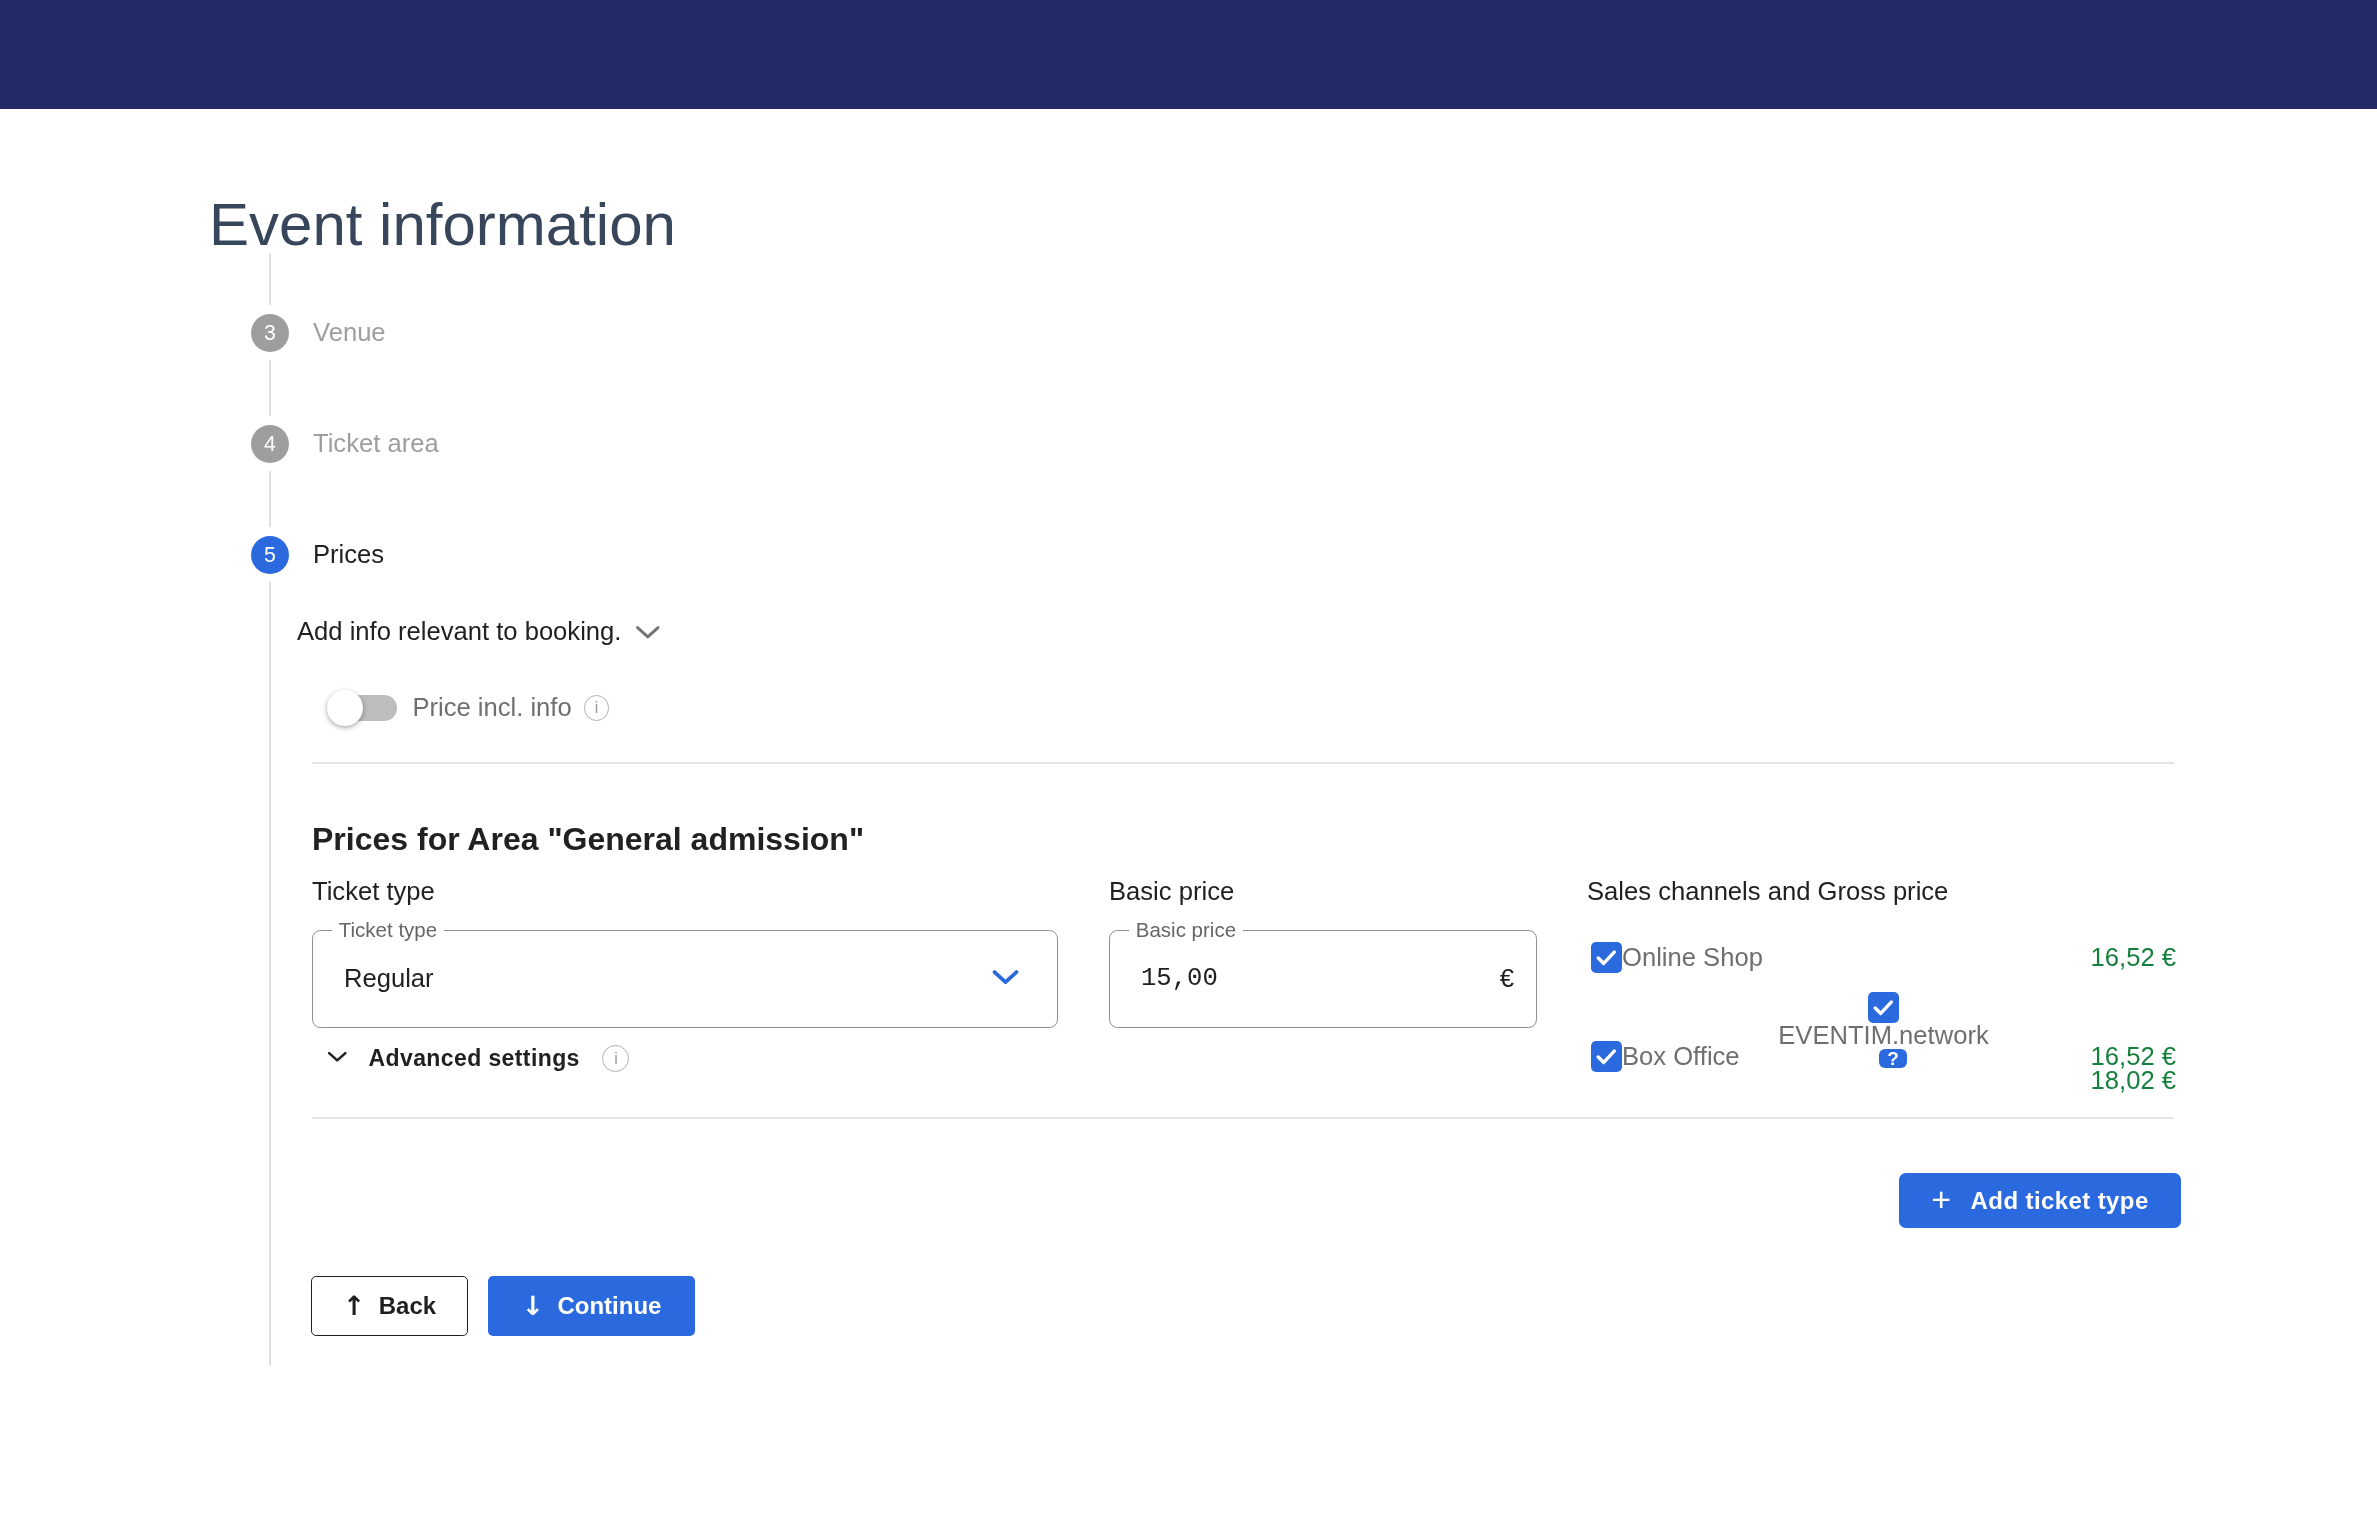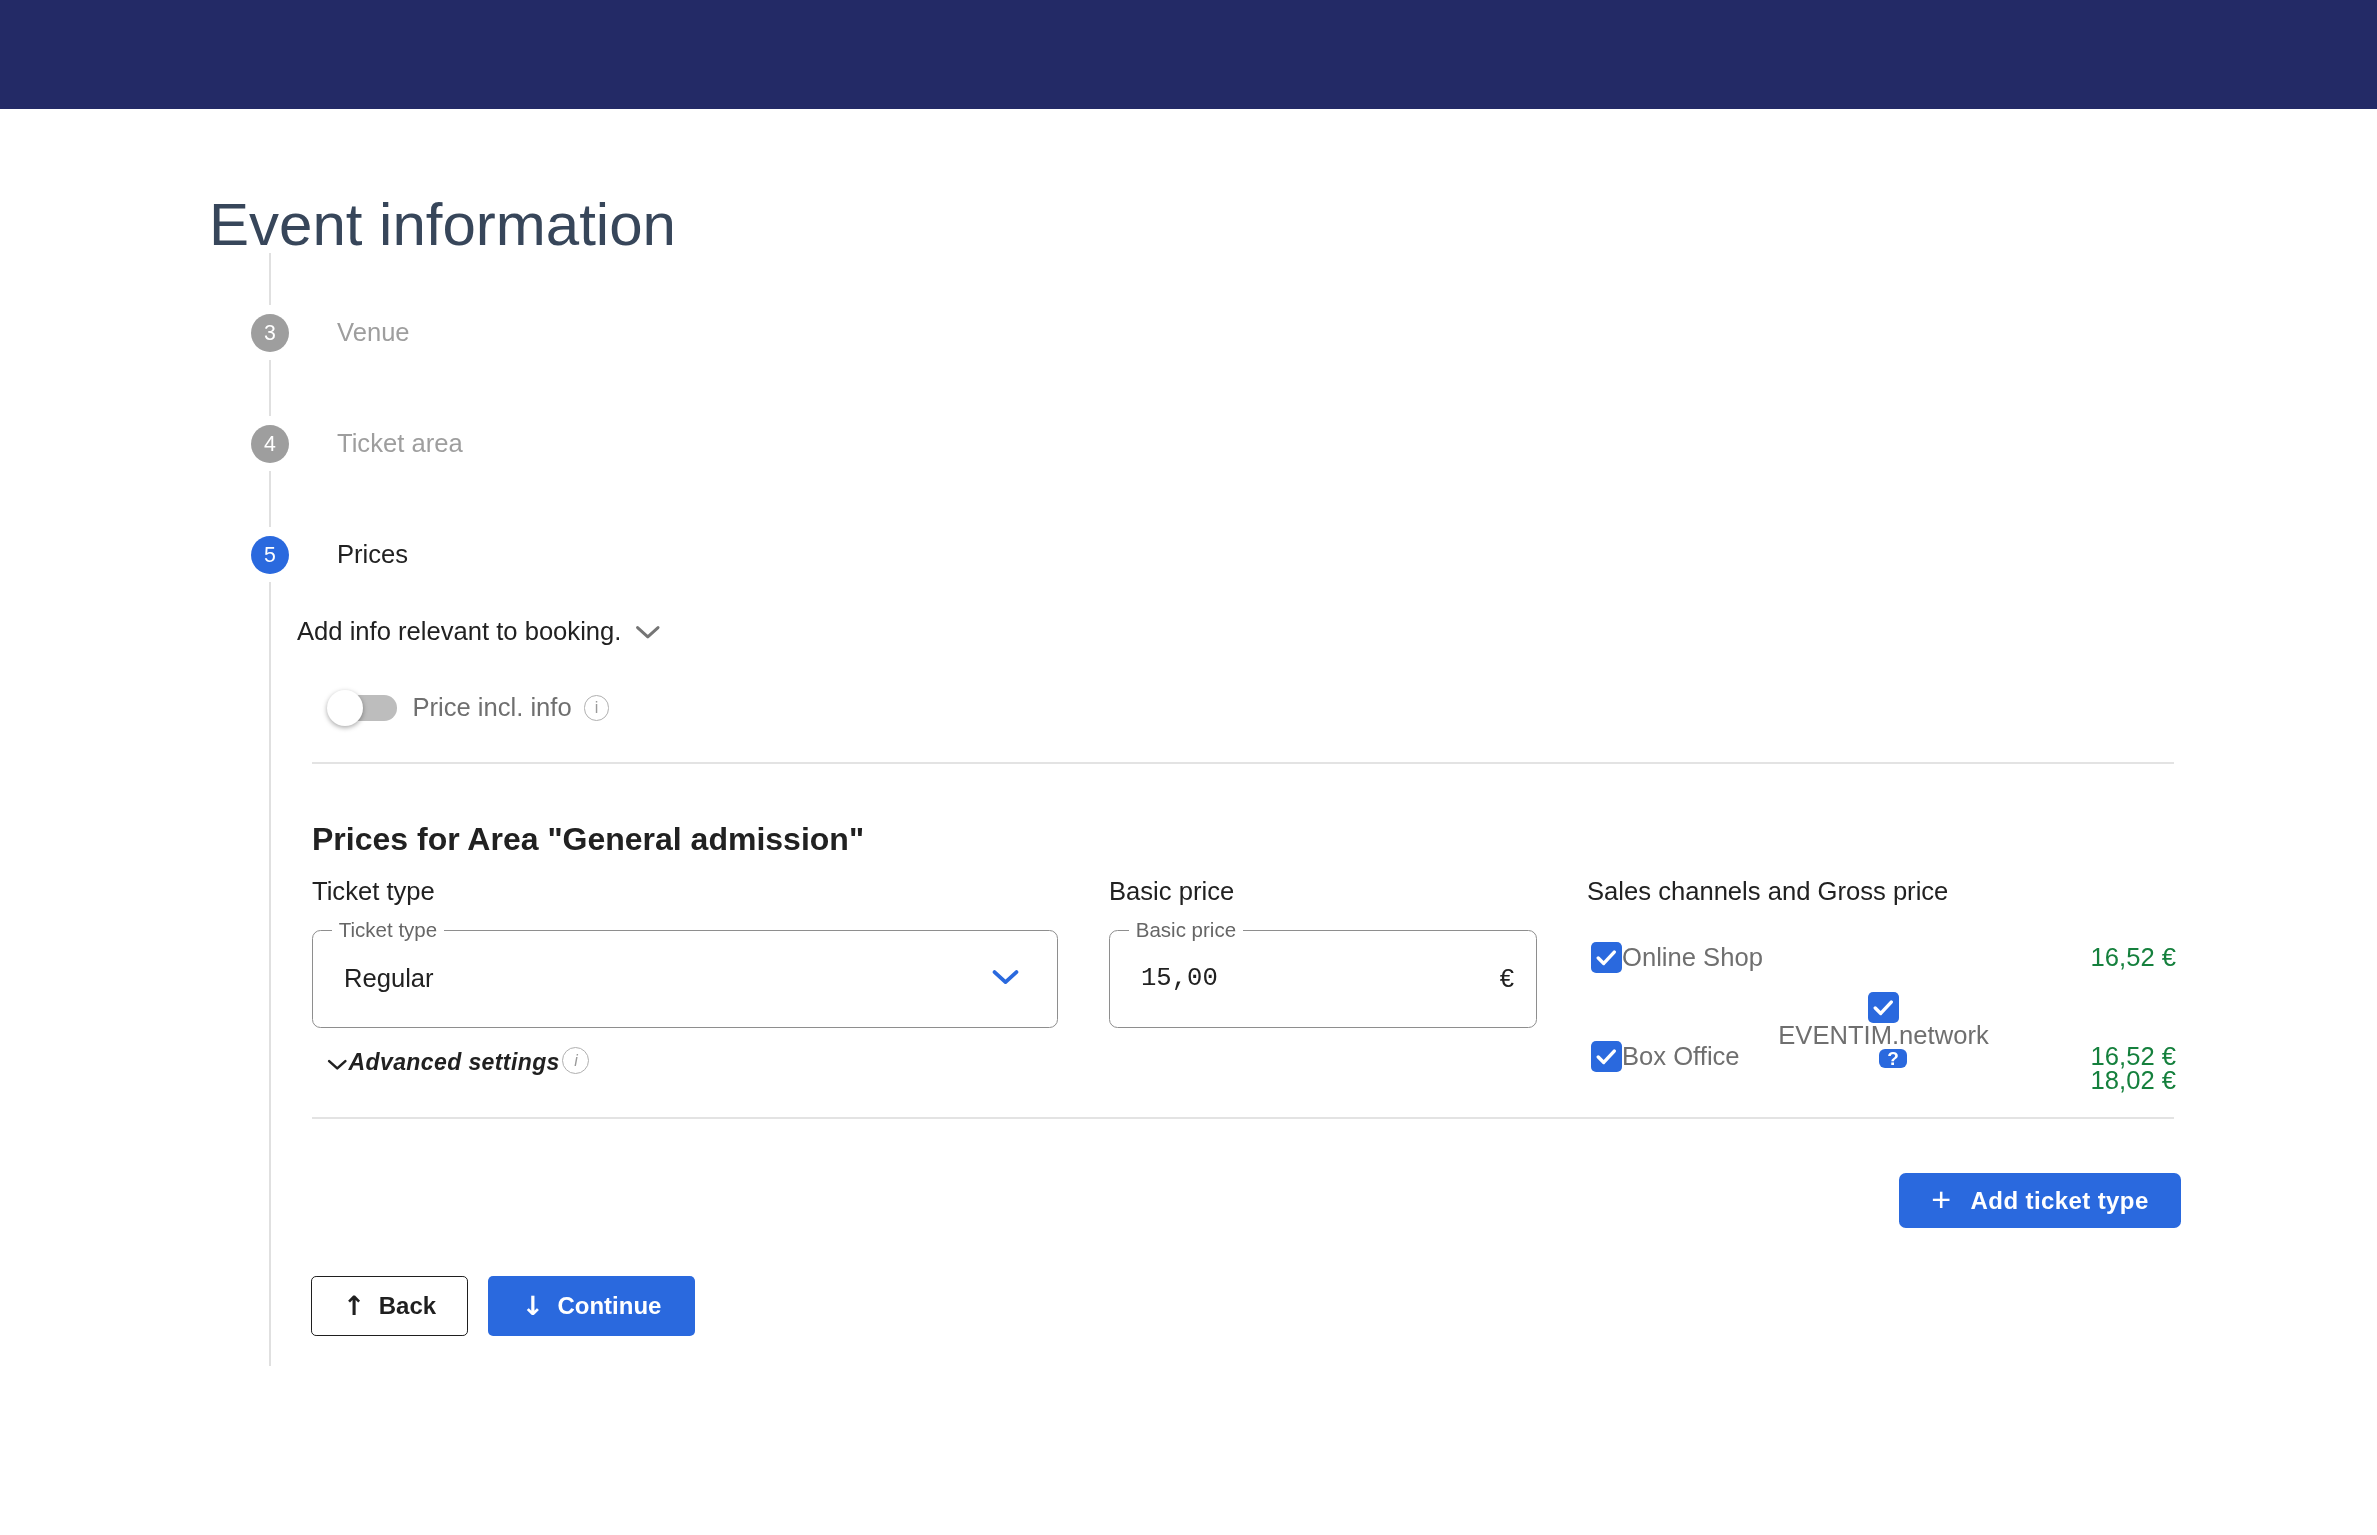--- a/index.html
+++ b/index.html
@@ -17,21 +17,21 @@
   
   .step-seg{position:absolute;left:269px;width:1.7px;background:#E0E0E0;}
   .seg1{top:253px;height:52px;}
   .seg2{top:360px;height:56px;}
   .seg3{top:471px;height:56px;}
   .seg4{top:582px;height:784px;}
   .step{position:absolute;left:251px;height:38px;display:flex;align-items:center;gap:24px;cursor:pointer;}
   .step-circle{width:38px;height:38px;border-radius:50%;color:#fff;font-size:21.3px;display:flex;align-items:center;justify-content:center;flex:0 0 auto;}
   .step.inactive .step-circle{background:#9E9E9E;}
   .step.active .step-circle{background:#2A69DE;}
-  .step-label{font-size:25.6px;line-height:1;margin-left:24px;}
+  .step-label{font-size:25.6px;line-height:1;}
   .step.inactive .step-label{color:#9E9E9E;}
   .step.active .step-label{color:#212121;}
   .step3{top:314px;} .step4{top:425px;} .step5{top:536px;}
 
   
   .booking-info{position:absolute;left:297px;top:616px;height:31px;display:flex;align-items:center;gap:13.7px;font-size:25.6px;color:#212121;cursor:pointer;}
   .chev{display:block;}
 
   
   .toggle-row{position:absolute;left:329px;top:690px;height:36px;display:flex;align-items:center;}
@@ -54,21 +54,21 @@
   .field-select{left:312px;width:746px;cursor:pointer;}
   .field-price{left:1109px;width:428px;}
   .float-label{position:absolute;top:-12.8px;left:19px;background:#fff;padding:0 6.8px;font-size:20.5px;color:#666666;line-height:1.2;}
   .field-value{position:absolute;left:31px;top:50%;transform:translateY(-50%);font-size:25.6px;color:#212121;line-height:1;}
   .select-chevron{position:absolute;right:38px;top:50%;transform:translateY(-50%);color:#2A69DE;}
   .price-input{position:absolute;left:31px;top:0;width:324px;height:95px;border:none;outline:none;font-size:25.6px;color:#212121;
     font-family:Liberation Mono, monospace;background:transparent;padding:0;}
   .euro{position:absolute;right:22px;top:50%;transform:translateY(-50%);font-size:25.6px;color:#212121;line-height:1;}
 
   
-  .advanced{position:absolute;left:327px;top:1043px;height:31px;display:flex;align-items:flex-end;gap:1px;cursor:pointer;font-style:italic;}
+  .advanced{position:absolute;left:327px;top:1043px;height:31px;display:flex;align-items:center;gap:21px;cursor:pointer;}
   .advanced-label{font-size:23px;font-weight:bold;color:#212121;letter-spacing:0.4px;line-height:1;}
   .advanced .info-icon{margin-left:1.7px;width:27px;height:27px;}
 
   
   .channel-row{position:absolute;left:1591px;width:585px;height:31px;display:flex;align-items:center;}
   .row1{top:942px;} .row2{top:992px;flex-direction:column;} .row3{top:1041px;}
   .checkbox{width:31px;height:31px;border-radius:5.1px;background:#2A69DE;display:flex;align-items:center;justify-content:center;flex:0 0 auto;cursor:pointer;}
   .channel-label{font-size:25.6px;color:#6F6F6F;line-height:1;}
   .help-badge{margin-left:19px;width:28px;height:28px;border-radius:6px;background:#2A69DE;color:#fff;font-size:19px;font-weight:bold;
     display:flex;align-items:center;justify-content:center;cursor:pointer;line-height:1;}

